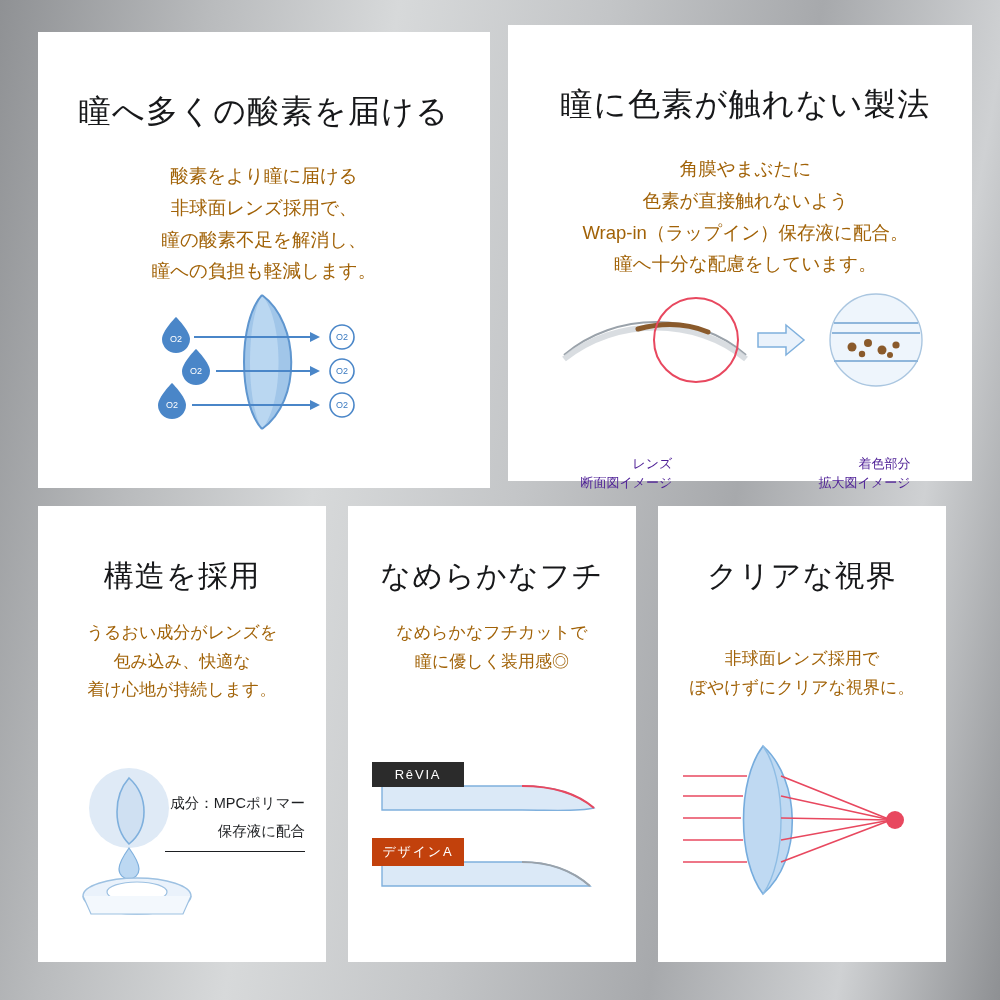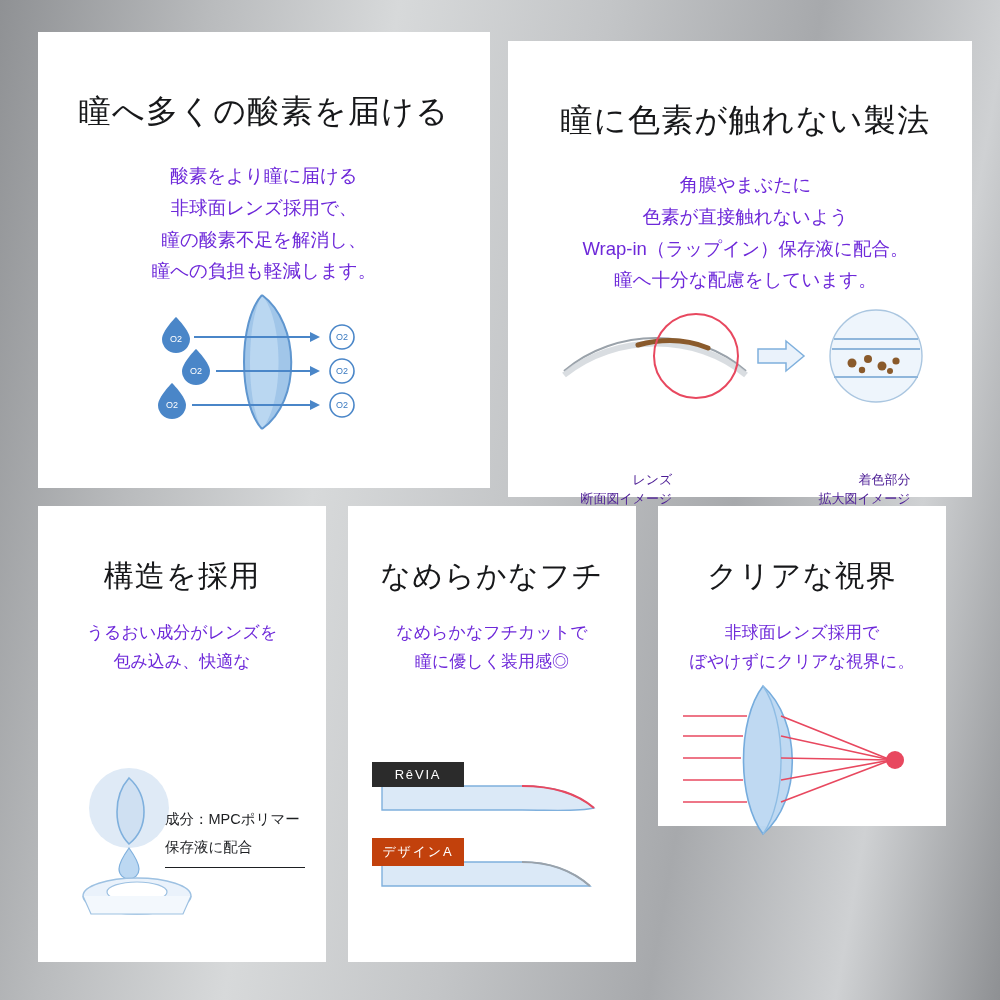--- a/index.html
+++ b/index.html
@@ -10,59 +10,59 @@
     overflow:hidden;
   }
   .page{position:relative;width:1000px;height:1000px;box-sizing:border-box;}
 
   .card{
     position:absolute;background:#ffffff;box-sizing:border-box;
     display:flex;flex-direction:column;align-items:center;
   }
   
   #card-oxygen{left:38px;top:32px;width:452px;height:456px;}
-  #card-wrapin{left:508px;top:41px;width:464px;height:456px;padding-left:11px;}
+  #card-wrapin{left:508px;top:25px;width:464px;height:456px;padding-left:11px;}
   
   #card-moisture{left:38px;top:506px;width:288px;height:456px;}
   #card-edge{left:348px;top:506px;width:288px;height:456px;}
-  #card-clear{left:658px;top:506px;width:288px;height:320px;}
+  #card-clear{left:658px;top:506px;width:288px;height:456px;gap:26px;}
 
   .ttl{
     font-family:"Liberation Serif", serif;
     font-weight:400;letter-spacing:.04em;color:#17181a;
     text-align:center;white-space:nowrap;
   }
   .ttl-lg{font-size:32px;margin-top:58px;}
   .ttl-sm{font-size:30px;margin-top:50px;}
 
   .body-txt{
     font-family:"Liberation Sans", sans-serif;
-    font-size:18.5px;line-height:1.72;color:#6d28d9;text-align:center;
+    font-size:18.5px;line-height:1.72;color:#a16207;text-align:center;
     margin-top:26px;
   }
   .body-txt.small{font-size:17px;line-height:1.68;margin-top:22px;}
 
   .figure{position:relative;margin-top:auto;margin-bottom:0;}
 
   
   .fig-oxy{width:260px;height:150px;margin-bottom:64px;}
 
   
   .fig-wrap{width:400px;height:160px;margin-bottom:36px;}
   .cap-row{display:flex;justify-content:space-between;width:330px;margin:6px auto 0;}
   .cap{
     font-family:Liberation Serif, serif;
     font-size:13px;color:#4c1d95;text-align:right;line-height:1.45;
   }
 
   
   .fig-moist{width:250px;height:170px;margin-bottom:36px;}
   .moist-note{
-    position:absolute;right:2px;top:34px;width:140px;text-align:left;
-    font-family:"Liberation Sans", sans-serif;font-size:14.5px;color:#1d1f22;line-height:1.9;margin-top:16px;
+    position:absolute;right:2px;top:34px;width:140px;text-align:right;
+    font-family:"Liberation Sans", sans-serif;font-size:14.5px;color:#1d1f22;line-height:1.9;
   }
   .moist-note .rule{border-bottom:1px solid #1d1f22;margin-top:6px;}
 
   
   .fig-edge{width:240px;height:160px;margin-bottom:52px;}
   .tag{
     font-family:"Liberation Sans", sans-serif;
     font-size:13px;letter-spacing:.14em;color:#ffffff;text-align:center;
     padding:5px 0;width:92px;
   }
@@ -172,20 +172,21 @@
         </div>
       </div>
     </div>
   </div>
 
   <div class="card" id="card-moisture">
     <div class="ttl ttl-sm">構造を採用</div>
     <div class="body-txt small">
       <div>うるおい成分がレンズを</div>
       <div>包み込み、快適な</div>
+      <div>着け心地が持続します。</div>
     </div>
     <div class="figure fig-moist">
       <svg viewBox="0 0 250 170" width="250" height="170">
         <circle cx="72" cy="52" r="40" fill="#dfeaf6"></circle>
         <path d="M72 22 C92 40 92 72 72 88 C56 72 56 40 72 22 Z" fill="#cfe0f2" stroke="#7fb0dd" stroke-width="1.6"></path>
         <path d="M72 92 C72 92 82 106 82 113 a10 10 0 0 1 -20 0 C62 106 72 92 72 92 Z" fill="#bcd8f2" stroke="#7fb0dd" stroke-width="1.2"></path>
 
         <ellipse cx="80" cy="140" rx="54" ry="18" fill="#eaf2fb" stroke="#9dc1e2" stroke-width="1.4"></ellipse>
         <ellipse cx="80" cy="136" rx="30" ry="10" fill="#ffffff" stroke="#9dc1e2" stroke-width="1.2"></ellipse>
         <path d="M26 140 L34 158 L126 158 L134 140" fill="#f3f8fd" stroke="#9dc1e2" stroke-width="1.2"></path>

